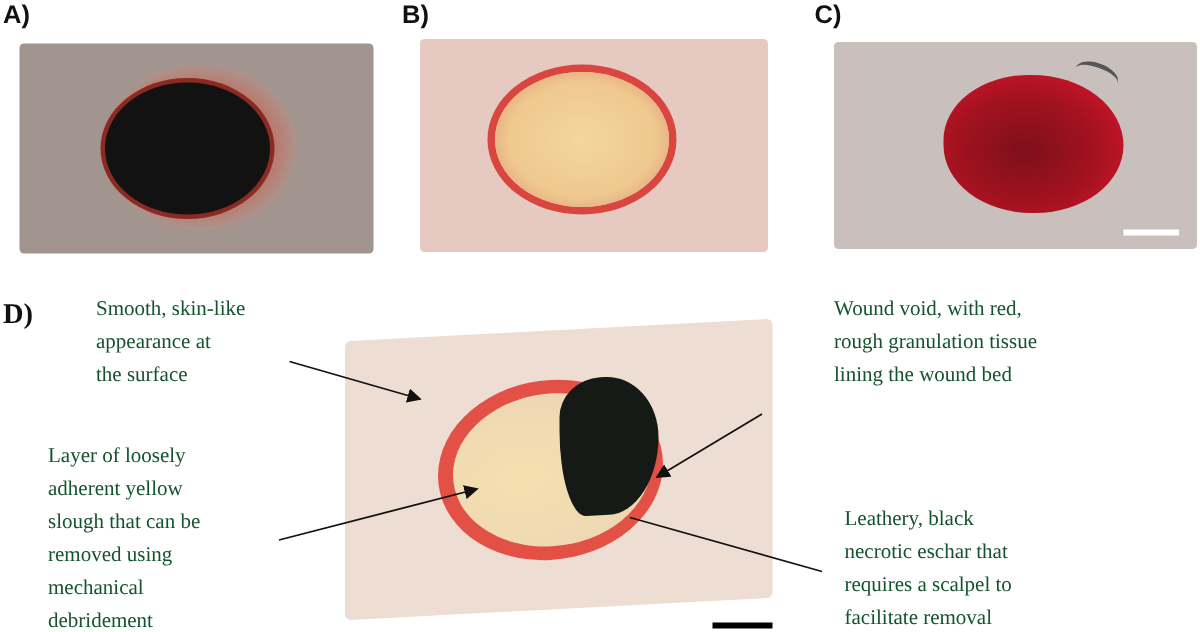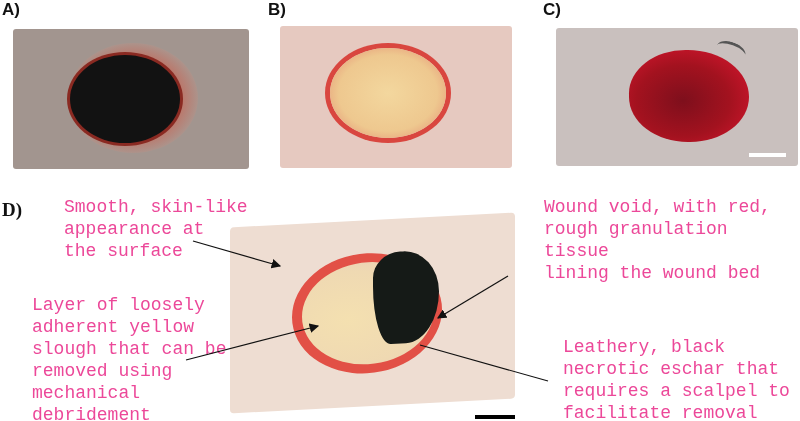--- a/index.html
+++ b/index.html
@@ -1,20 +1,20 @@
 <!DOCTYPE html>
 <html><head>
 <meta charset="utf-8">
 <style>
   html, body { margin:0; padding:0; background:#ffffff; }
   body { width:800px; height:421px; position:relative; overflow:hidden; font-family:"Liberation Sans", sans-serif; }
   .panel-label { position:absolute; font-weight:bold; font-size:17px; color:#111; font-family:"Liberation Sans", sans-serif; }
   .panel-label.serif { font-family:"Liberation Serif", serif; font-size:19px; }
   .photo { position:absolute; }
-  .annot { position:absolute; font-family:Liberation Mono, monospace; font-size:18px; line-height:22px; color:#ec4899; white-space:pre-line; }
+  .annot { position:absolute; font-family:Liberation Serif, serif; font-size:14px; line-height:22px; color:#14532d; white-space:pre-line; }
   svg { position:absolute; left:0; top:0; }
 </style>
 </head>
 <body>
 
 <div class="panel-label" style="left:2px;top:0px;">A)</div>
 <div class="photo" style="left:13px;top:29px;width:236px;height:140px;background:#a2958f;border-radius:3px;">
   <div style="position:absolute;left:55px;top:14px;width:130px;height:110px;border-radius:50%;background:radial-gradient(ellipse at center,#b97a6e 55%,#a99a93 75%);"></div>
   <div style="position:absolute;left:57px;top:26px;width:110px;height:88px;border-radius:50%;background:#121212;box-shadow:0 0 0 3px #8a2a22;"></div>
 </div>
@@ -41,21 +41,21 @@
 
 <div class="annot" style="left:64px;top:196px;">Smooth, skin-like
 appearance at
 the surface</div>
 <div class="annot" style="left:32px;top:294px;">Layer of loosely
 adherent yellow
 slough that can be
 removed using
 mechanical
 debridement</div>
-<div class="annot" style="left:544px;top:196px;">Wound void, with red,
+<div class="annot" style="left:556px;top:196px;">Wound void, with red,
 rough granulation tissue
 lining the wound bed</div>
 <div class="annot" style="left:563px;top:336px;">Leathery, black
 necrotic eschar that
 requires a scalpel to
 facilitate removal</div>
 
 <svg width="800" height="421">
   <defs>
     <marker id="ah" markerWidth="8" markerHeight="8" refX="7" refY="4" orient="auto">

